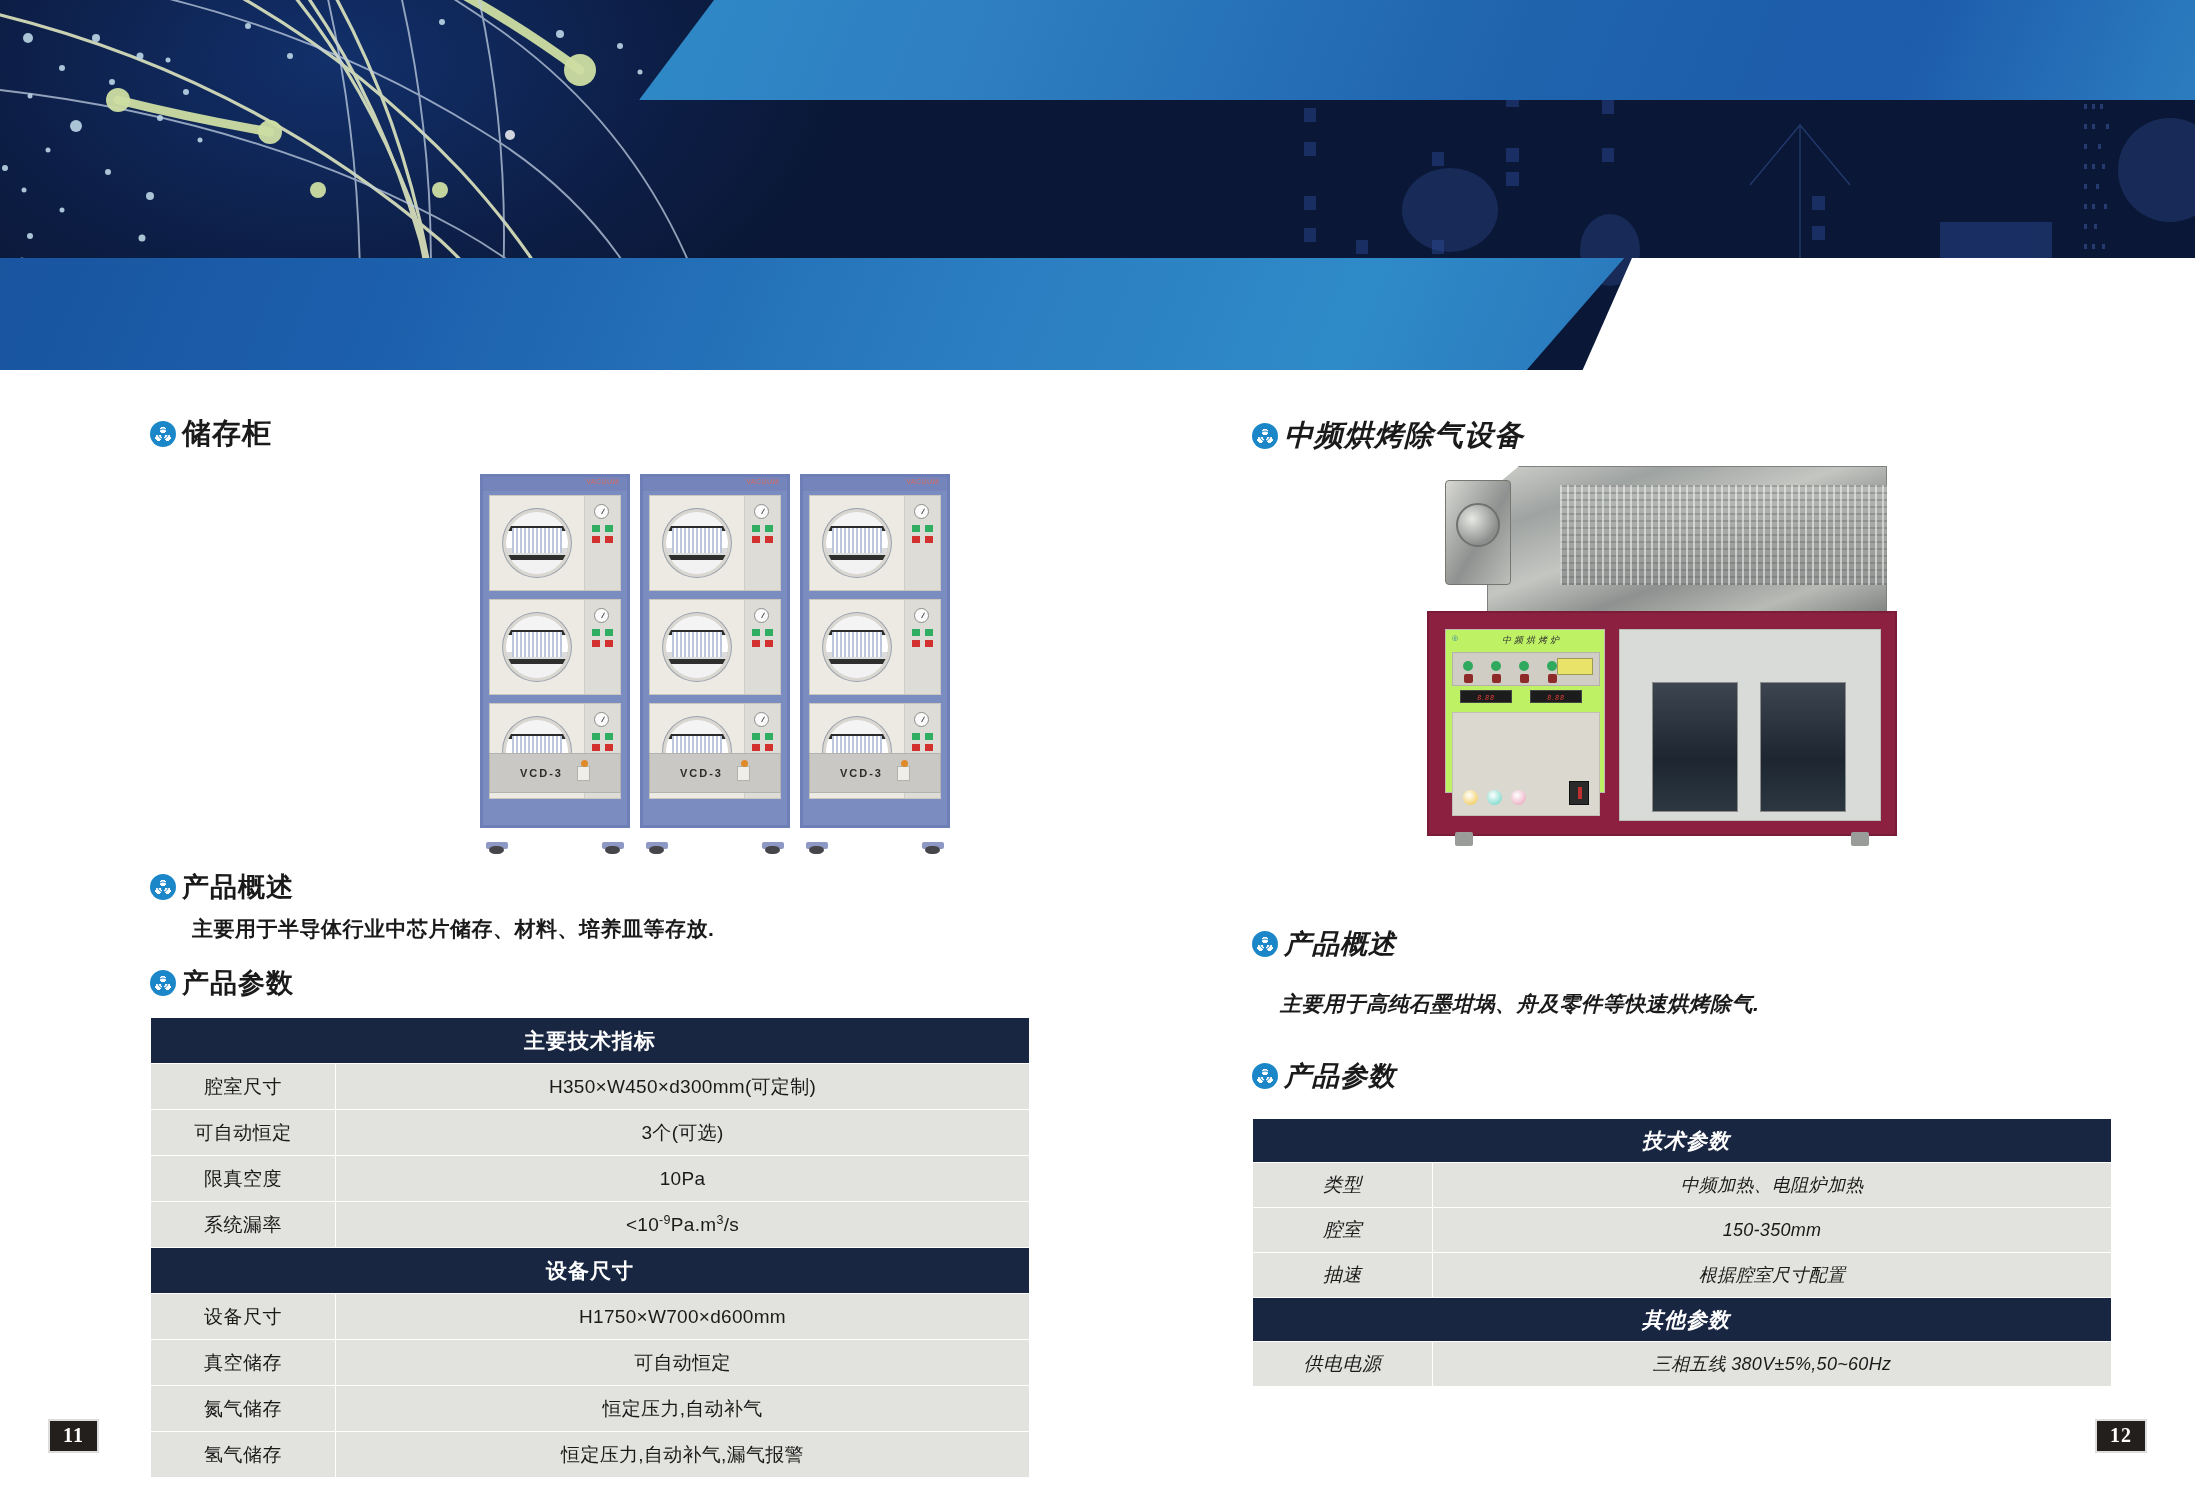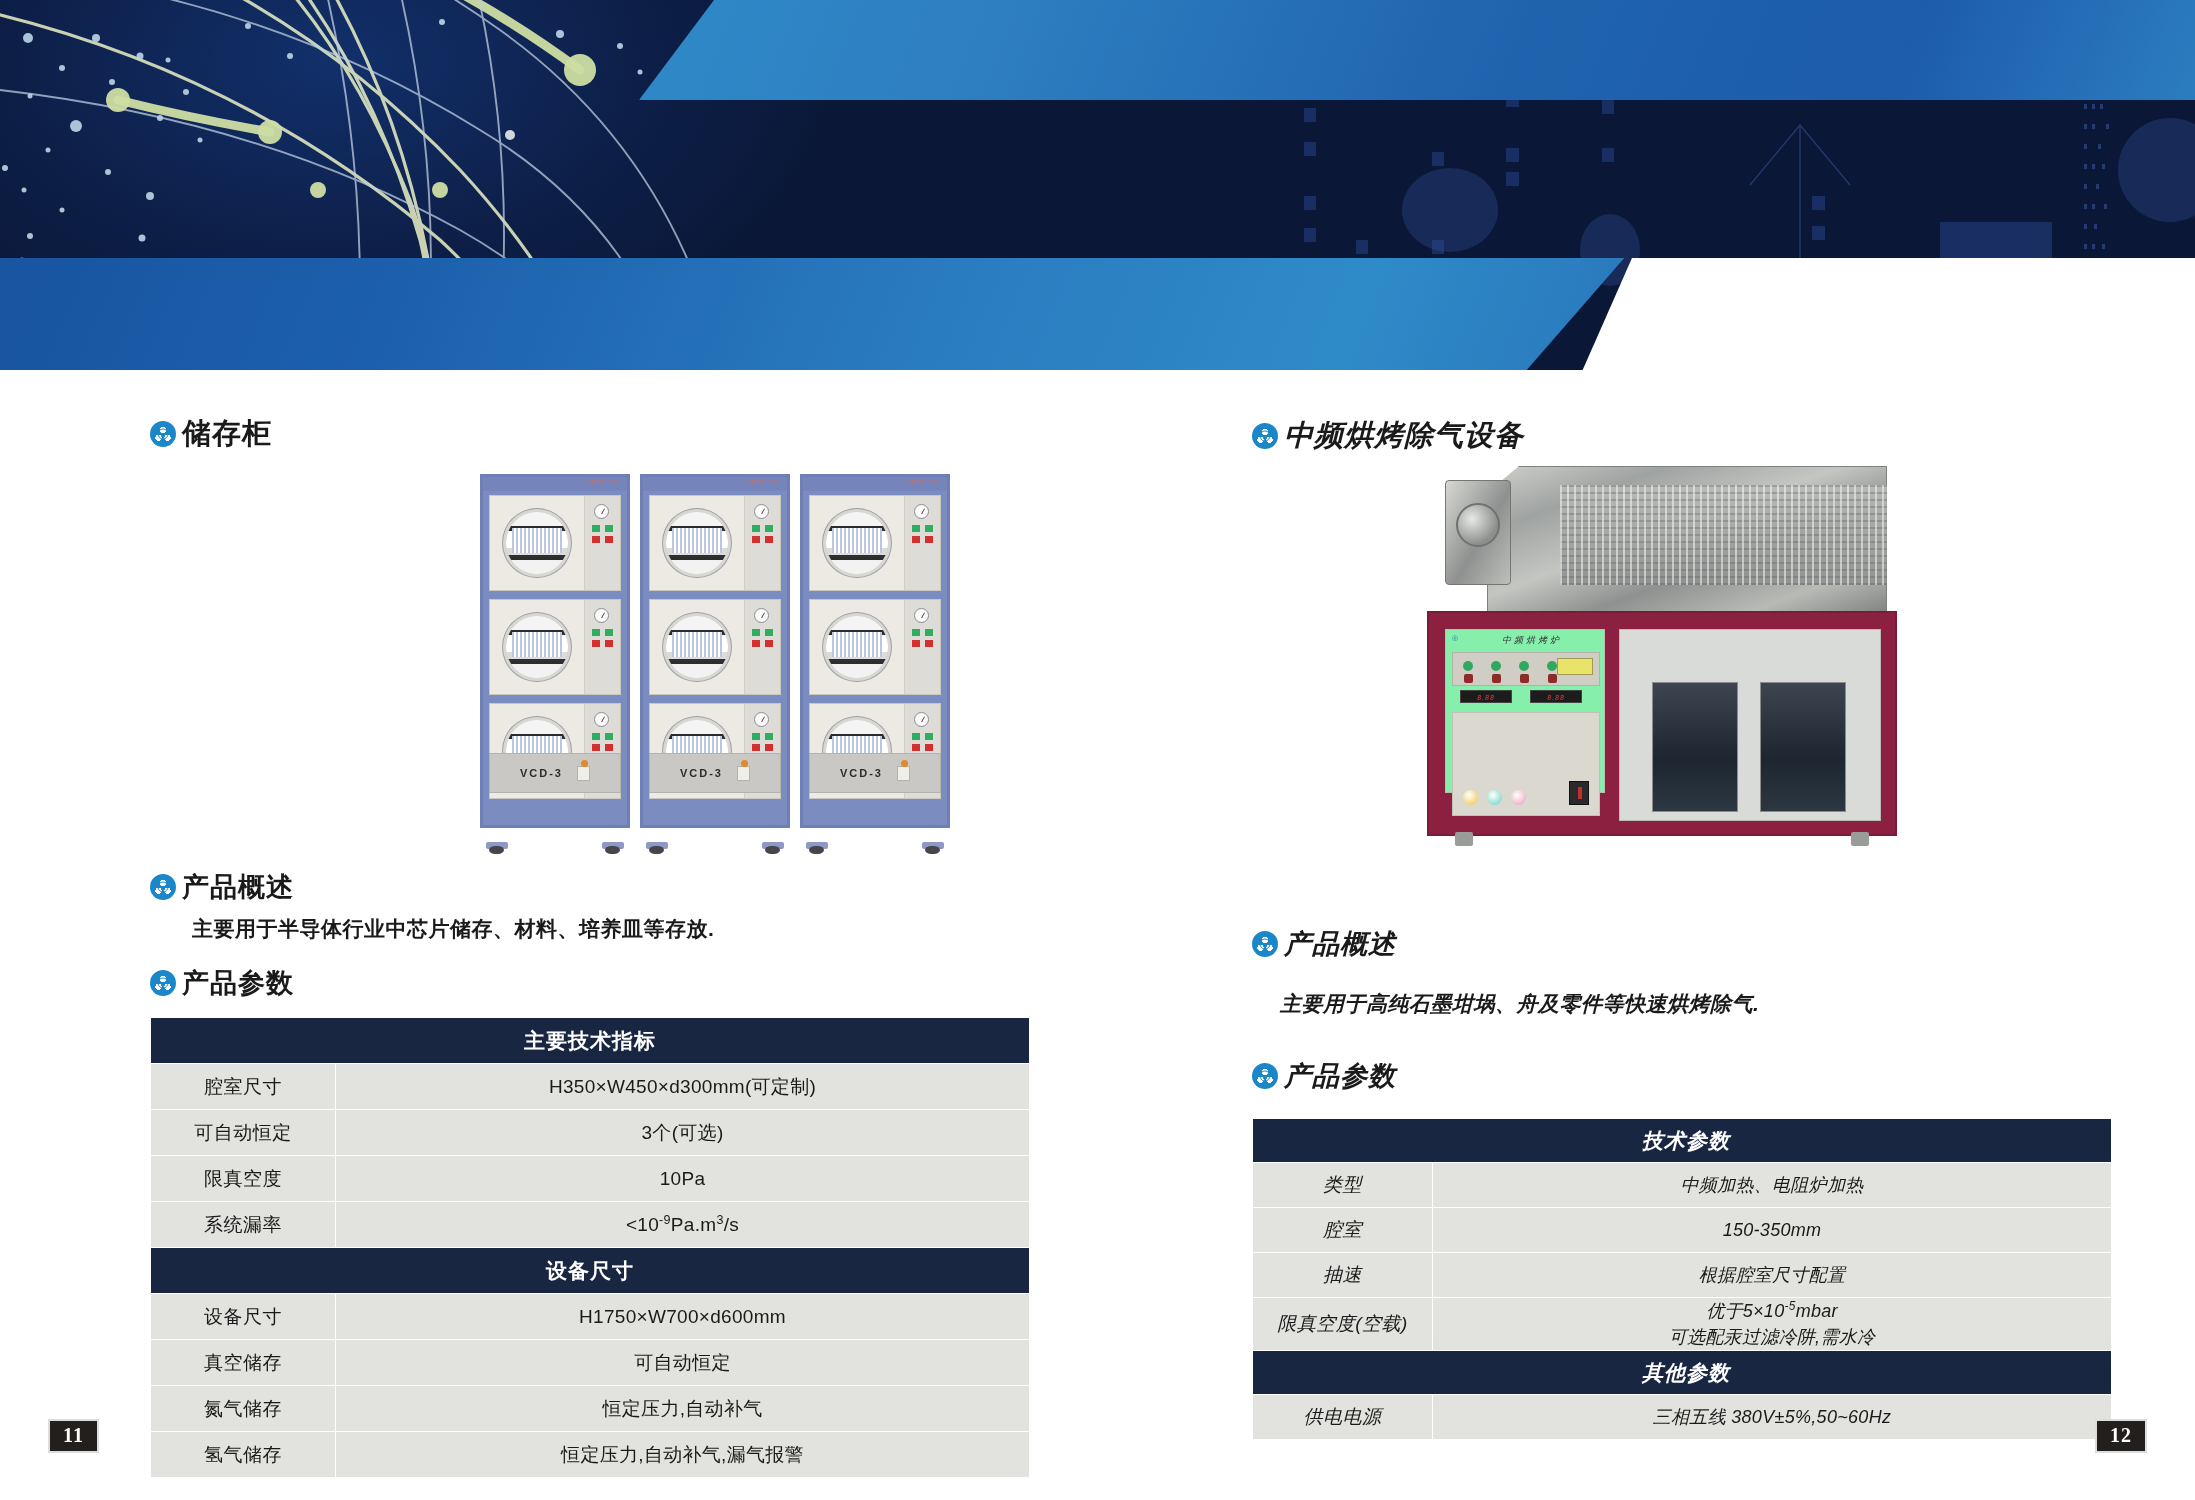--- a/index.html
+++ b/index.html
@@ -197,21 +197,21 @@
     content:""; position:absolute; left:10px; top:22px; width:40px; height:40px;
     border-radius:50%; background: radial-gradient(circle at 35% 35%, #e8e9e5, #8b8e8c 70%);
     border:2px solid #6f726f;
   }
   .furn-body {
     position:absolute; left:0; top:145px; width:470px; height:225px;
     background:#8b2040; border:2px solid #7a1b38;
   }
   .furn-ctrl {
     position:absolute; left:16px; top:16px; width:160px; height:164px;
-    background:#86efac; border:1px solid #bdbbb2;
+    background:#bef264; border:1px solid #bdbbb2;
   }
   .furn-logo { position:absolute; left:6px; top:4px; font-size:7px; color:#1b6fb5; font-weight:bold; }
   .furn-title { position:absolute; left:56px; top:4px; font-size:9px; color:#333; letter-spacing:3px; }
   .furn-row1 { position:absolute; left:6px; top:22px; width:148px; height:34px; background:#cfcdc4; border:1px solid #b4b2a9; }
   .btn-g { position:absolute; width:10px; height:10px; border-radius:50%; background:#2ea95e; top:8px; }
   .btn-r { position:absolute; width:9px; height:9px; border-radius:2px; background:#8d2a2a; top:21px; }
   .lcd { position:absolute; right:6px; top:5px; width:36px; height:17px; background:#e9e36a; border:1px solid #9d9a52; }
   .disp { position:absolute; height:13px; background:#1c1c1c; top:60px; border:1px solid #444; }
   .disp span{ color:#e8403a; font-size:7px; letter-spacing:1px; display:block; text-align:center; line-height:13px; }
   .furn-low { position:absolute; left:6px; top:82px; width:148px; height:104px; background:#dbd9cf; border:1px solid #c2c0b7; }
@@ -725,27 +725,20 @@
           <td class="v">中频加热、电阻炉加热</td>
         </tr>
         <tr>
           <td class="k">腔室</td>
           <td class="v">150-350mm</td>
         </tr>
         <tr>
           <td class="k">抽速</td>
           <td class="v">根据腔室尺寸配置</td>
         </tr>
-        <tr>
-          <td class="k">限真空度(空载)</td>
-          <td class="v two">
-            <div><span>优于5×10</span><sup>-5</sup><span>mbar</span></div>
-            <div>可选配汞过滤冷阱,需水冷</div>
-          </td>
-        </tr>
 
         <tr class="hdr">
           <td colspan="2">其他参数</td>
         </tr>
         <tr>
           <td class="k">供电电源</td>
           <td class="v">三相五线 380V±5%,50~60Hz</td>
         </tr>
       </tbody>
     </table>

